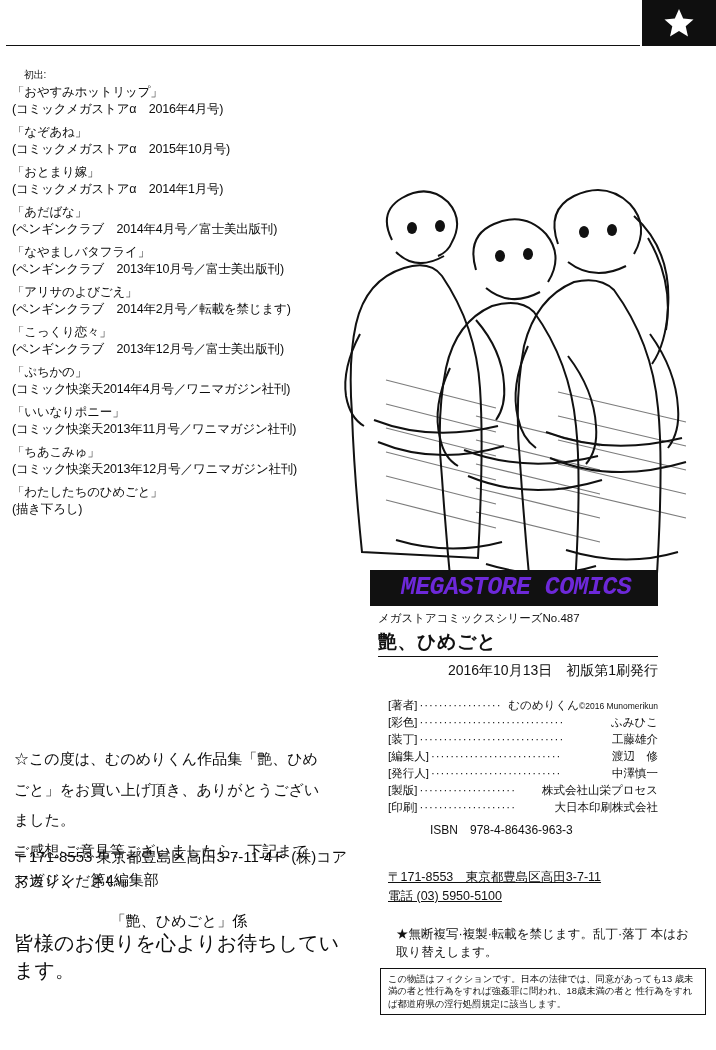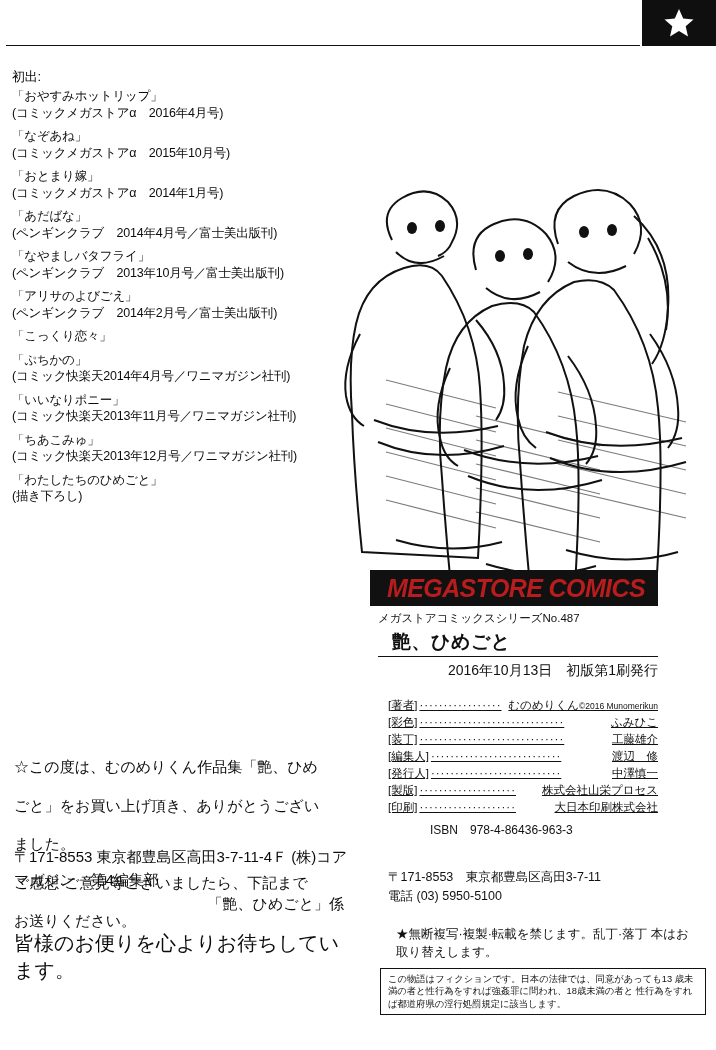--- a/index.html
+++ b/index.html
@@ -46,22 +46,23 @@
     position: absolute;
     left: 12px;
     top: 68px;
     width: 300px;
     font-size: 12.5px;
     line-height: 1.32;
     color: #0c0c0c;
     letter-spacing: -0.2px;
   }
   .credits .head {
-    font-size: 13px;
+    font-size: 10px;
     margin-bottom: 3px;
+    margin-left: 12px;
   }
   .credit-item {
     margin-bottom: 7px;
   }
   .credit-item .t { display: block; }
   .credit-item .s { display: block; }
 
   
   .art {
     position: absolute;
@@ -80,41 +81,41 @@
     width: 288px;
     height: 36px;
     background: #111;
   }
   .mega-title {
     position: absolute;
     left: 378px;
     top: 574px;
     width: 276px;
     height: 28px;
-    color: #b91c1c;
+    color: #6d28d9;
     font-size: 25px;
     font-weight: bold;
     letter-spacing: -0.6px;
     font-style: italic;
-    font-family: Liberation Sans, sans-serif;
+    font-family: Liberation Mono, monospace;
     text-align: center;
     line-height: 28px;
   }
   .mega-series {
     position: absolute;
     left: 378px;
     top: 611px;
     width: 280px;
     font-size: 11.5px;
     color: #111;
     text-align: left;
   }
   .book-title {
     position: absolute;
-    left: 392px;
+    left: 378px;
     top: 629px;
     font-size: 19px;
     font-weight: bold;
     color: #111;
     letter-spacing: 0.5px;
   }
   .pub-rule {
     position: absolute;
     left: 378px;
     top: 656px;
@@ -139,21 +140,20 @@
     top: 697px;
     width: 270px;
     font-size: 11.5px;
     color: #111;
     line-height: 1.48;
   }
   .staff-row {
     display: flex;
     align-items: center;
     white-space: nowrap;
-    text-decoration: underline;
   }
   .staff-role { flex: 0 0 auto; }
   .staff-dots {
     flex: 1 1 auto;
     overflow: hidden;
     white-space: nowrap;
     letter-spacing: 1px;
     padding: 0 2px;
     color: #111;
   }
@@ -171,49 +171,50 @@
   
   .msg {
     position: absolute;
     left: 14px;
     top: 740px;
     width: 330px;
     font-size: 15px;
     line-height: 1.5;
     color: #0c0c0c;
   }
-  .msg p { margin: 16px 0 2px 0; }
+  .msg p { margin: 8px 0 2px 0; }
   .addr {
     position: absolute;
     left: 14px;
     top: 845px;
     width: 340px;
     font-size: 15px;
     line-height: 1.55;
     color: #0c0c0c;
   }
-  .addr .indent { display: block; text-align: right; padding-right: 10px; }
+  .addr .indent { display: block; text-align: center; padding-right: 10px; margin-top: 17px; }
   .closing {
     position: absolute;
     left: 14px;
     top: 930px;
     width: 340px;
     font-size: 20px;
     color: #0c0c0c;
   }
 
   
   .pubinfo {
     position: absolute;
     left: 388px;
     top: 868px;
     width: 290px;
     font-size: 12.5px;
     line-height: 1.5;
     color: #111;
+    text-decoration: underline;
   }
   .pubinfo .line { display: block; }
   .notice {
     position: absolute;
     left: 396px;
     top: 925px;
     width: 300px;
     font-size: 12.5px;
     line-height: 1.45;
     color: #111;
@@ -261,24 +262,25 @@
     <div class="credit-item">
       <span class="t">「あだばな」</span>
       <span class="s">(ペンギンクラブ　2014年4月号／富士美出版刊)</span>
     </div>
     <div class="credit-item">
       <span class="t">「なやましバタフライ」</span>
       <span class="s">(ペンギンクラブ　2013年10月号／富士美出版刊)</span>
     </div>
     <div class="credit-item">
       <span class="t">「アリサのよびごえ」</span>
-      <span class="s">(ペンギンクラブ　2014年2月号／富士美出版刊)</span>
+      <span class="s">(ペンギンクラブ　2014年2月号／転載を禁じます)</span>
     </div>
     <div class="credit-item">
       <span class="t">「こっくり恋々」</span>
+      <span class="s">(ペンギンクラブ　2013年12月号／富士美出版刊)</span>
     </div>
     <div class="credit-item">
       <span class="t">「ぷちかの」</span>
       <span class="s">(コミック快楽天2014年4月号／ワニマガジン社刊)</span>
     </div>
     <div class="credit-item">
       <span class="t">「いいなりポニー」</span>
       <span class="s">(コミック快楽天2013年11月号／ワニマガジン社刊)</span>
     </div>
     <div class="credit-item">

